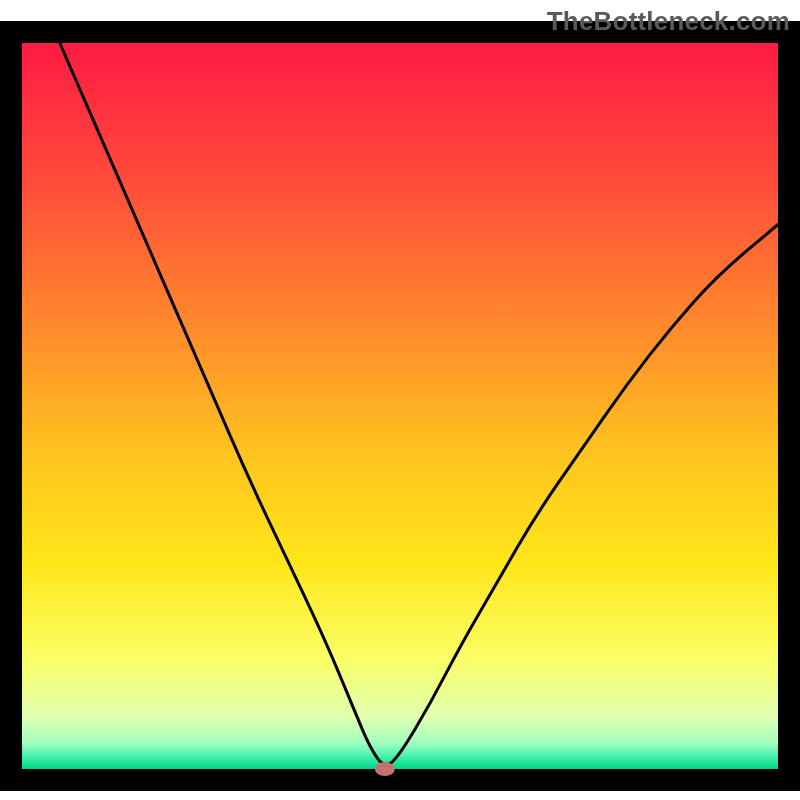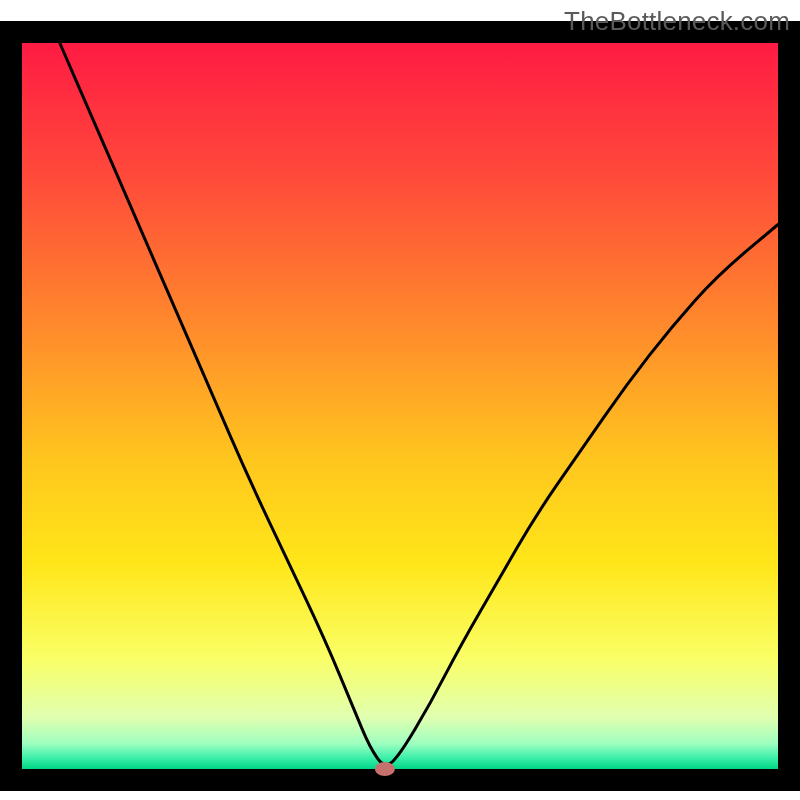--- a/index.html
+++ b/index.html
@@ -14,21 +14,21 @@
   .frame {
     position: relative;
     width: 800px;
     height: 800px;
   }
   .watermark {
     position: absolute;
     top: 6px;
     right: 10px;
     font-size: 26px;
-    font-weight: 400;
+    font-weight: 700;
     color: #5a5a5a;
     letter-spacing: 0.2px;
     z-index: 20;
   }
   svg.plot {
     position: absolute;
     top: 0;
     left: 0;
   }
 </style>

